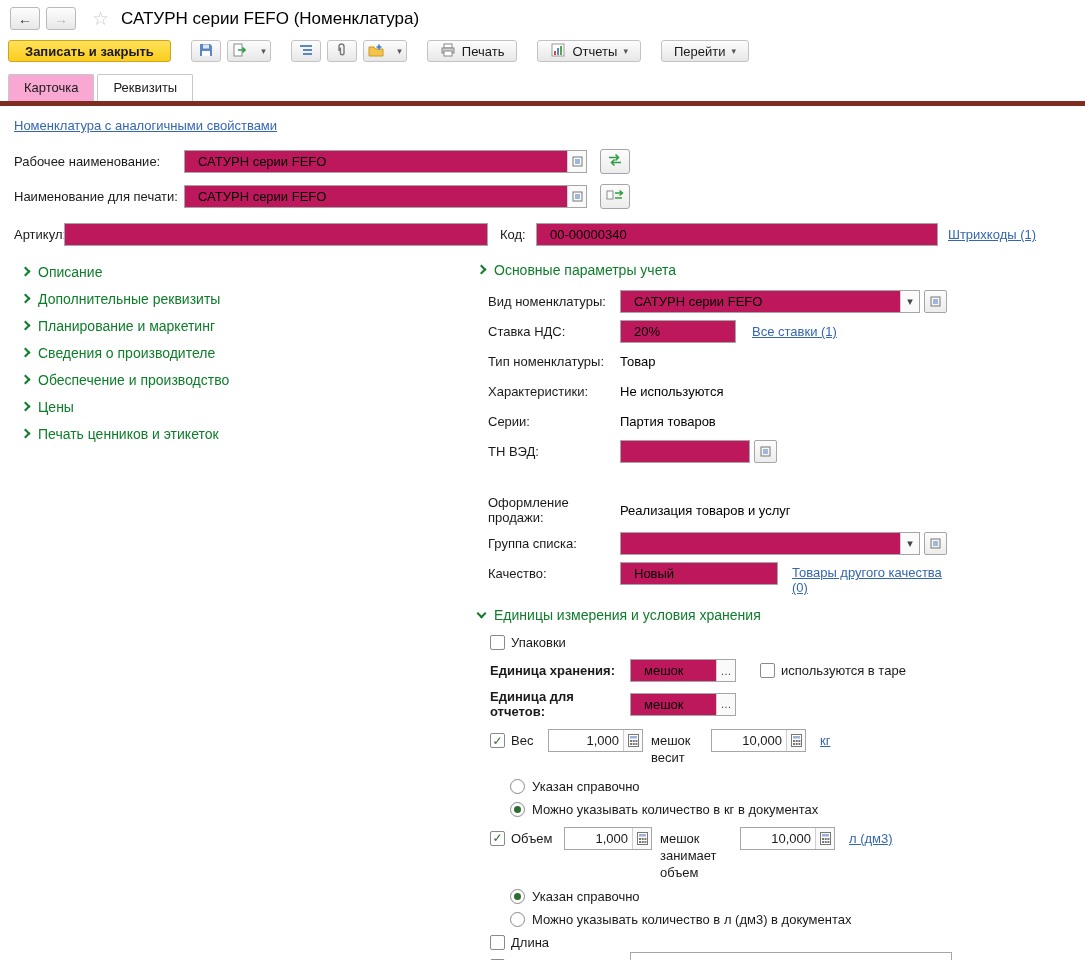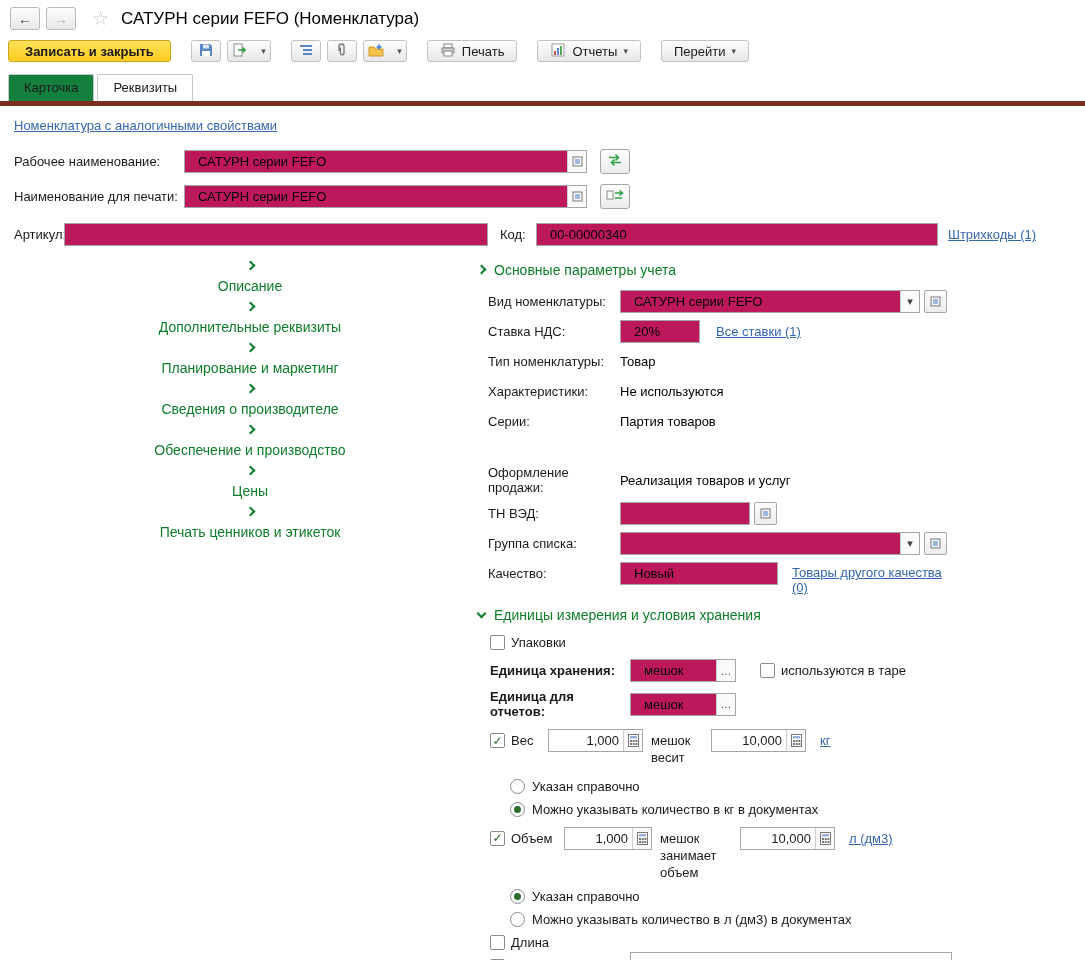--- a/index.html
+++ b/index.html
@@ -29,21 +29,21 @@
     background:linear-gradient(#ffe159,#fccd1e); border-color:#caa61c; font-weight:bold; padding:0 16px;
   }
   .btn.icon { width:30px; padding:0; justify-content:center; }
   .btn.split { width:44px; padding:0 4px; justify-content:space-between; }
   .dd-arrow { font-size:9px; color:#555; }
   .tb-gap { width:8px; }
   
   .tabs { display:flex; gap:3px; padding-left:8px; margin-top:4px; }
   .tab {
     border:1px solid #c8c8c8; border-bottom:none; border-radius:2px 2px 0 0;
-    padding:5px 15px 6px; background:#15803d; cursor:pointer;
+    padding:5px 15px 6px; background:#f9a8d4; cursor:pointer;
   }
   .tab.active { background:#fff; }
   .redline { height:5px; background:#7e2d21; }
   
   .content { padding:12px 14px 0 14px; }
   a.lnk { color:#3566b0; text-decoration:underline; cursor:pointer; }
   .frow { display:flex; align-items:center; margin-bottom:10px; }
   .flabel { flex:none; }
   .combo {
     display:inline-flex; align-items:stretch; height:23px; border:1px solid #a6a6a6; background:#be185d;padding-left:8px;
@@ -63,21 +63,21 @@
     width:30px; height:25px; border:1px solid #a6a6a6; border-radius:3px; margin-left:13px;
     background:linear-gradient(#fdfdfd,#ececec); display:inline-flex; align-items:center; justify-content:center; cursor:pointer; padding:0;
   }
   
   .columns { display:flex; margin-top:16px; }
   .col-left { width:464px; flex:none; padding-left:8px; padding-top:2px; }
   .col-right { flex:1; }
   .section-item, .ghead {
     display:flex; align-items:center; gap:9px; color:#0e7d2a; font-size:14px; cursor:pointer;
   }
-  .section-item { margin-bottom:11px;flex-direction:column; }
+  .section-item { margin-bottom:11px; }
   .ghead { margin-bottom:12px; }
   .chev {
     width:7px; height:7px; border-right:2px solid currentColor; border-bottom:2px solid currentColor;
     transform:rotate(-45deg); display:inline-block; flex:none; margin-top:-2px;
   }
   .chev.down { transform:rotate(45deg); margin-top:-4px; }
   .rrow { display:flex; align-items:center; margin-bottom:7px; min-height:23px; }
   .rlabel { width:142px; flex:none; padding-left:10px; }
   .sval { color:#000; }
   
@@ -294,57 +294,57 @@
         <button class="sq-btn">
             <svg width="11" height="11" viewBox="0 0 11 11">
               <rect x="1" y="1" width="9" height="9" fill="none" stroke="#777"></rect>
               <rect x="3" y="3" width="5" height="5" fill="#9fb7dd"></rect>
             </svg>
           </button>
       </div>
 
       <div class="rrow">
         <span class="rlabel">Ставка НДС:</span>
-        <div class="combo" style="width:80px;">
+        <div class="combo" style="width:116px;">
           <input value="20%" style="">
         </div>
         <a class="lnk" style="margin-left:16px;">Все ставки (1)</a>
       </div>
 
       <div class="rrow">
         <span class="rlabel">Тип номенклатуры:</span>
         <span class="sval">Товар</span>
       </div>
 
       <div class="rrow">
         <span class="rlabel">Характеристики:</span>
         <span class="sval">Не используются</span>
       </div>
 
       <div class="rrow">
         <span class="rlabel">Серии:</span>
         <span class="sval">Партия товаров</span>
-      </div>
-
-      <div class="rrow" style="margin-top:32px;">
-        <span class="rlabel">Оформление продажи:</span>
-        <span class="sval">Реализация товаров и услуг</span>
       </div>
 
       <div class="rrow">
         <span class="rlabel">ТН ВЭД:</span>
         <div class="combo" style="width:130px;">
           <input value="" style="">
         </div>
         <button class="sq-btn">
             <svg width="11" height="11" viewBox="0 0 11 11">
               <rect x="1" y="1" width="9" height="9" fill="none" stroke="#777"></rect>
               <rect x="3" y="3" width="5" height="5" fill="#9fb7dd"></rect>
             </svg>
           </button>
+      </div>
+
+      <div class="rrow" style="margin-top:32px;">
+        <span class="rlabel">Оформление продажи:</span>
+        <span class="sval">Реализация товаров и услуг</span>
       </div>
 
       <div class="rrow">
         <span class="rlabel">Группа списка:</span>
         <div class="combo" style="width:300px;">
           <input value="" style="">
           <span class="seg">▾</span>
         </div>
         <button class="sq-btn">
             <svg width="11" height="11" viewBox="0 0 11 11">

